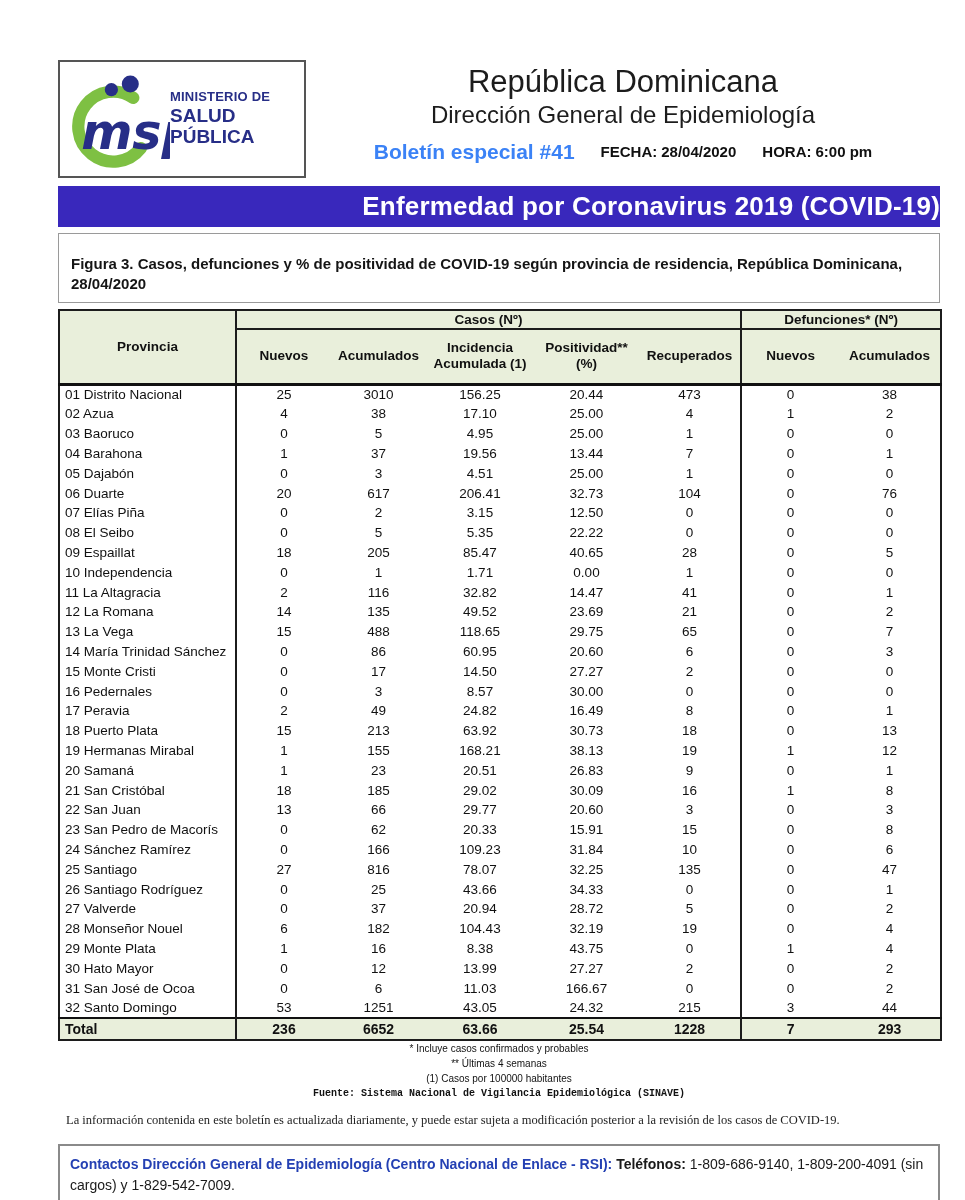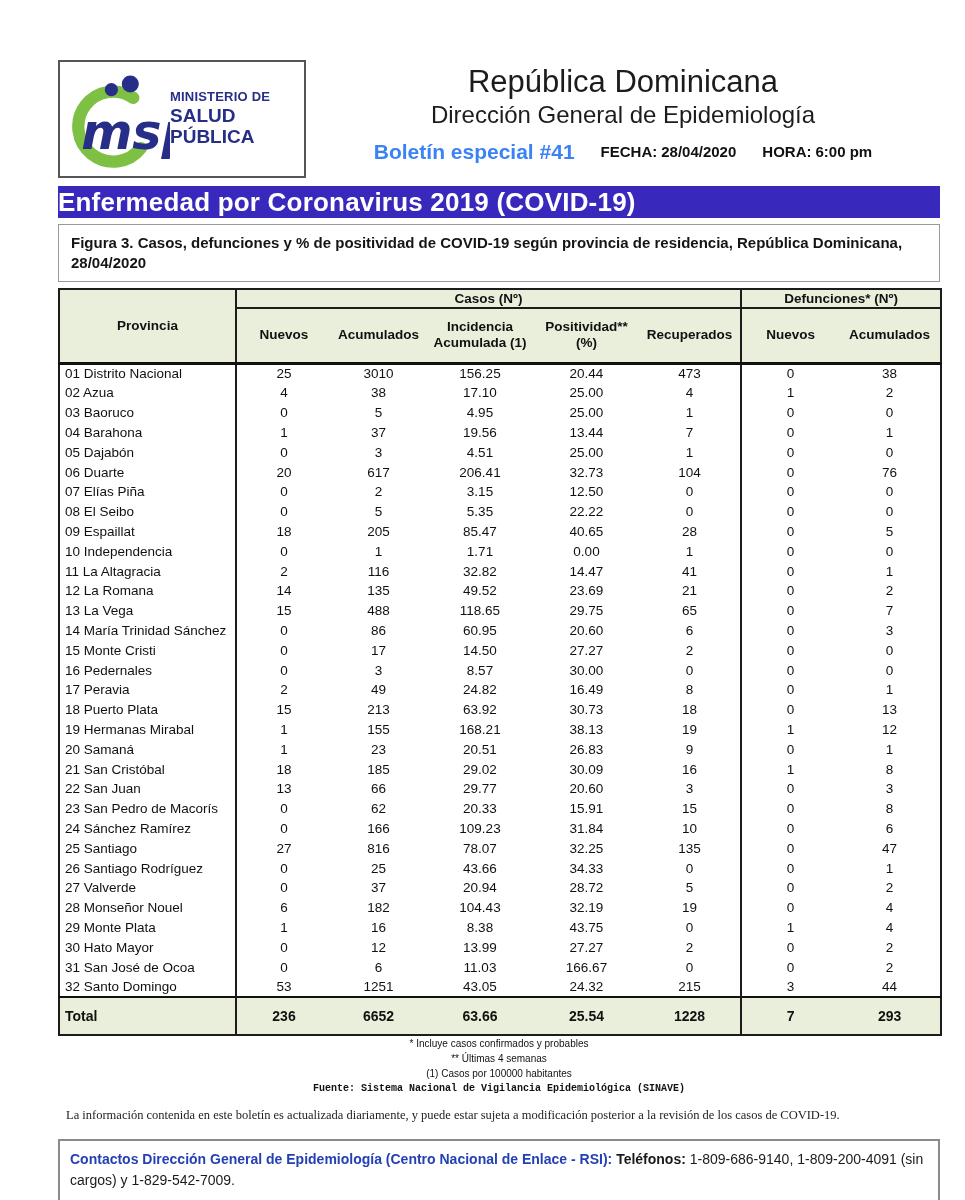--- a/index.html
+++ b/index.html
@@ -25,40 +25,40 @@
 
   .header-titles{flex:1;display:flex;flex-direction:column;align-items:center;padding-top:4px;}
   .title1{font-size:31px;color:#1c1c1c;line-height:1.15;}
   .title2{font-size:24px;color:#1c1c1c;line-height:1.25;}
   .bulletin-row{display:flex;align-items:center;gap:26px;margin-top:10px;width:100%;justify-content:center;}
   .bulletin{font-size:21px;font-weight:800;color:#3b82f6;}
   .meta{font-size:15px;font-weight:700;color:#101010;}
   .meta .val{margin-left:4px;}
 
   
-  .banner{margin-top:8px;height:32px;background:var(--banner-bg);display:flex;align-items:center;justify-content:flex-start;}
+  .banner{margin-top:8px;height:41px;background:var(--banner-bg);display:flex;align-items:center;justify-content:flex-end;padding-left:40px;}
   .banner span{color:#fff;font-size:26px;font-weight:800;letter-spacing:.2px;}
 
   
-  .caption-box{margin-top:6px;border:1px solid #9a9a9a;padding:8px 10px 7px 12px;font-size:15px;font-weight:700;line-height:1.35;color:#151515;}
+  .caption-box{margin-top:6px;border:1px solid #9a9a9a;padding:20px 10px 7px 12px;font-size:15px;font-weight:700;line-height:1.35;color:#151515;}
 
   
   table.data{border-collapse:collapse;width:882px;table-layout:fixed;border:2px solid #1c1c1c;margin-top:6px;}
   table.data th,table.data td{font-size:13.5px;color:#111;padding:0 2px;overflow:hidden;white-space:nowrap;}
   thead th{background:var(--header-green);font-weight:700;}
   th.prov-h{border-right:2px solid #1c1c1c;font-size:14px;}
   th.grp-h{border-bottom:2px solid #1c1c1c;height:19px;font-size:14px;}
   th.def-h{border-left:2px solid #1c1c1c;}
   tr.sub th{height:56px;line-height:1.2;vertical-align:middle;white-space:normal;font-size:13.5px;}
   tr.sub th:nth-child(6){border-left:2px solid #1c1c1c;}
   thead{border-bottom:3px solid #111;}
   tbody td{height:19.8px;text-align:center;line-height:1;}
   tbody td:first-child{text-align:left;padding-left:5px;border-right:2px solid #1c1c1c;}
   tbody td:nth-child(7){border-left:2px solid #1c1c1c;}
-  tr.total-row td{background:var(--header-green);font-weight:800;border-top:2px solid #111;height:38px;font-size:14px;margin-top:12px;}
+  tr.total-row td{background:var(--header-green);font-weight:800;border-top:2px solid #111;height:22px;font-size:14px;margin-top:12px;}
 
   
   .footnotes{font-size:10px;line-height:1.5;color:#121212;text-align:center;}
   .footnotes .fn{font-weight:500;}
   .footnotes .source{font-weight:800;font-family:Liberation Mono, monospace;}
   .disclaimer{margin-top:12px;margin-left:8px;font-family:"Liberation Serif",serif;font-size:12.5px;color:#222;}
 
   
   .contact-box{margin-top:16px;border:2px solid #8a8a8a;padding:8px 10px 12px 10px;font-size:14px;line-height:1.5;color:#1a1a1a;}
   .contact-box .blue-bold{color:#2440b3;font-weight:800;}

